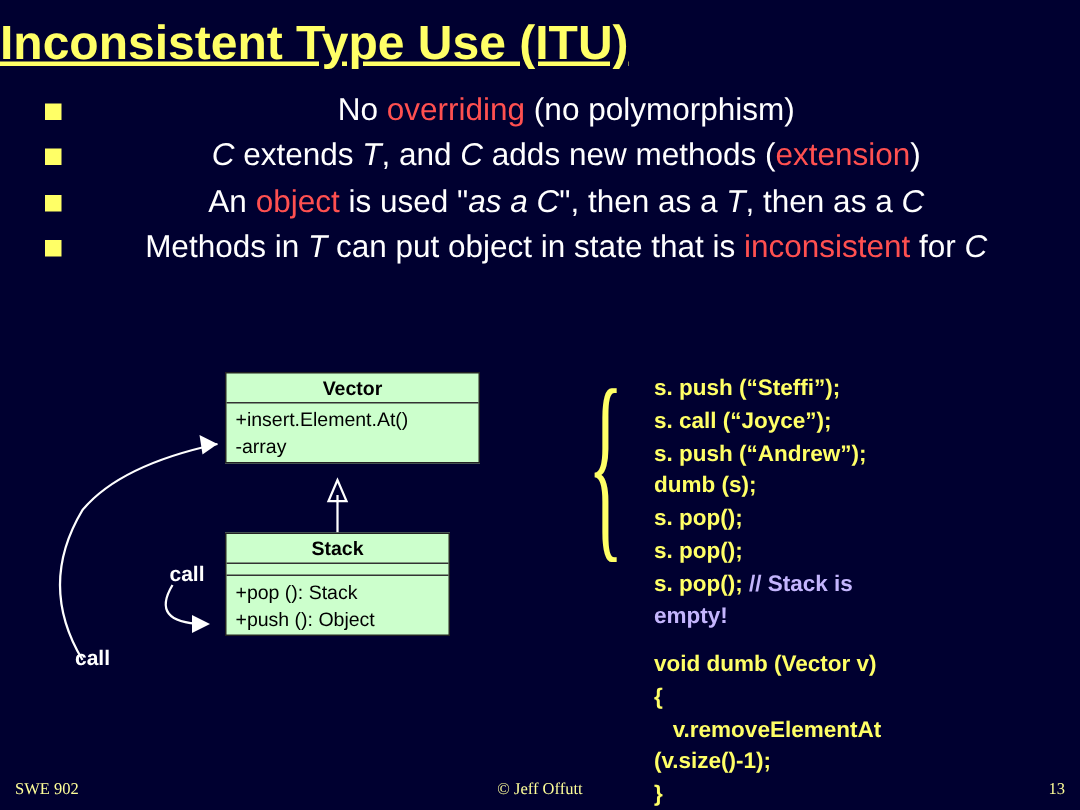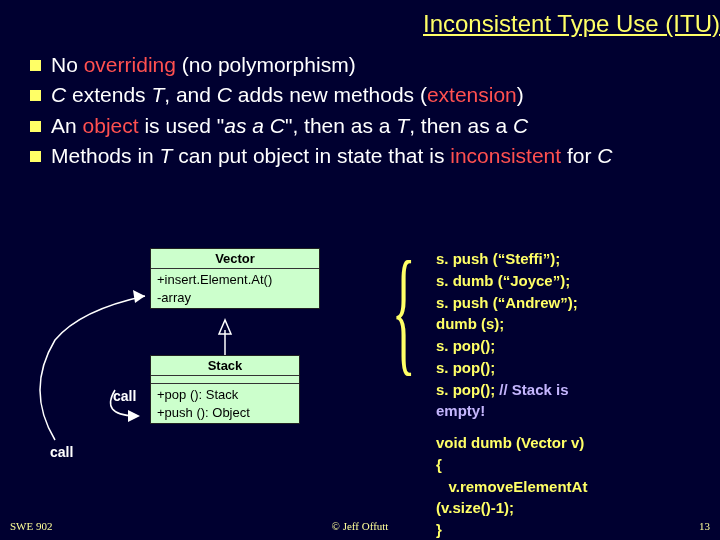--- a/index.html
+++ b/index.html
@@ -6,36 +6,37 @@
   body {
     width: 720px;
     height: 540px;
     background: #000030;
     font-family: Arial, Helvetica, sans-serif;
     color: #fff;
     overflow: hidden;
     position: relative;
   }
   .title {
-    text-align: right;
-    font-weight: normal;
-    font-size: 24px;
+    text-align: left;
+    font-weight: bold;
+    font-size: 32px;
     color: #ffff66;
     padding-top: 10px;
     text-decoration: underline;
   }
   .bullets {
     padding: 14px 16px 0 30px;
     font-size: 21px;
     line-height: 1.25;
   }
   .bullet-row {
     display: flex;
     align-items: flex-start;
     margin-bottom: 4px;
+    text-align: center;
   }
   .bullet-sq {
     width: 11px;
     height: 11px;
     background: #ffff66;
     flex-shrink: 0;
     margin-top: 8px;
     margin-right: 10px;
   }
   .bullet-text { flex: 1; }
@@ -65,21 +66,20 @@
     padding: 2px 6px;
     border-bottom: 1px solid #333;
     line-height: 1.35;
   }
   .uml .sect:last-child { border-bottom: none; }
   .call-label {
     position: absolute;
     color: #fff;
     font-size: 14px;
     font-weight: bold;
-    margin-top: 14px;
   }
   .code {
     position: absolute;
     left: 436px;
     top: -12px;
     font-family: Arial, sans-serif;
     font-size: 15px;
     font-weight: bold;
     color: #ffff66;
     line-height: 1.45;
@@ -182,21 +182,21 @@
     </div>
   </div>
 
   <div class="call-label" style="left:113px; top:114px;">call</div>
   <div class="call-label" style="left:50px; top:170px;">call</div>
 
   <div class="brace" style="left:392px; top:-20px;">{</div>
 
   <div class="code">
     <div>s. push (“Steffi”);</div>
-    <div>s. dumb (“Joyce”);</div>
+    <div>s. call (“Joyce”);</div>
     <div>s. push (“Andrew”);</div>
     <div>dumb (s);</div>
     <div>s. pop();</div>
     <div>s. pop();</div>
     <div><span>s. pop();</span><span class="w"> // Stack is empty!</span></div>
     <div style="height:10px"></div>
     <div>void dumb (Vector v)</div>
     <div>{</div>
     <div>&nbsp;&nbsp;&nbsp;v.removeElementAt (v.size()-1);</div>
     <div>}</div>

